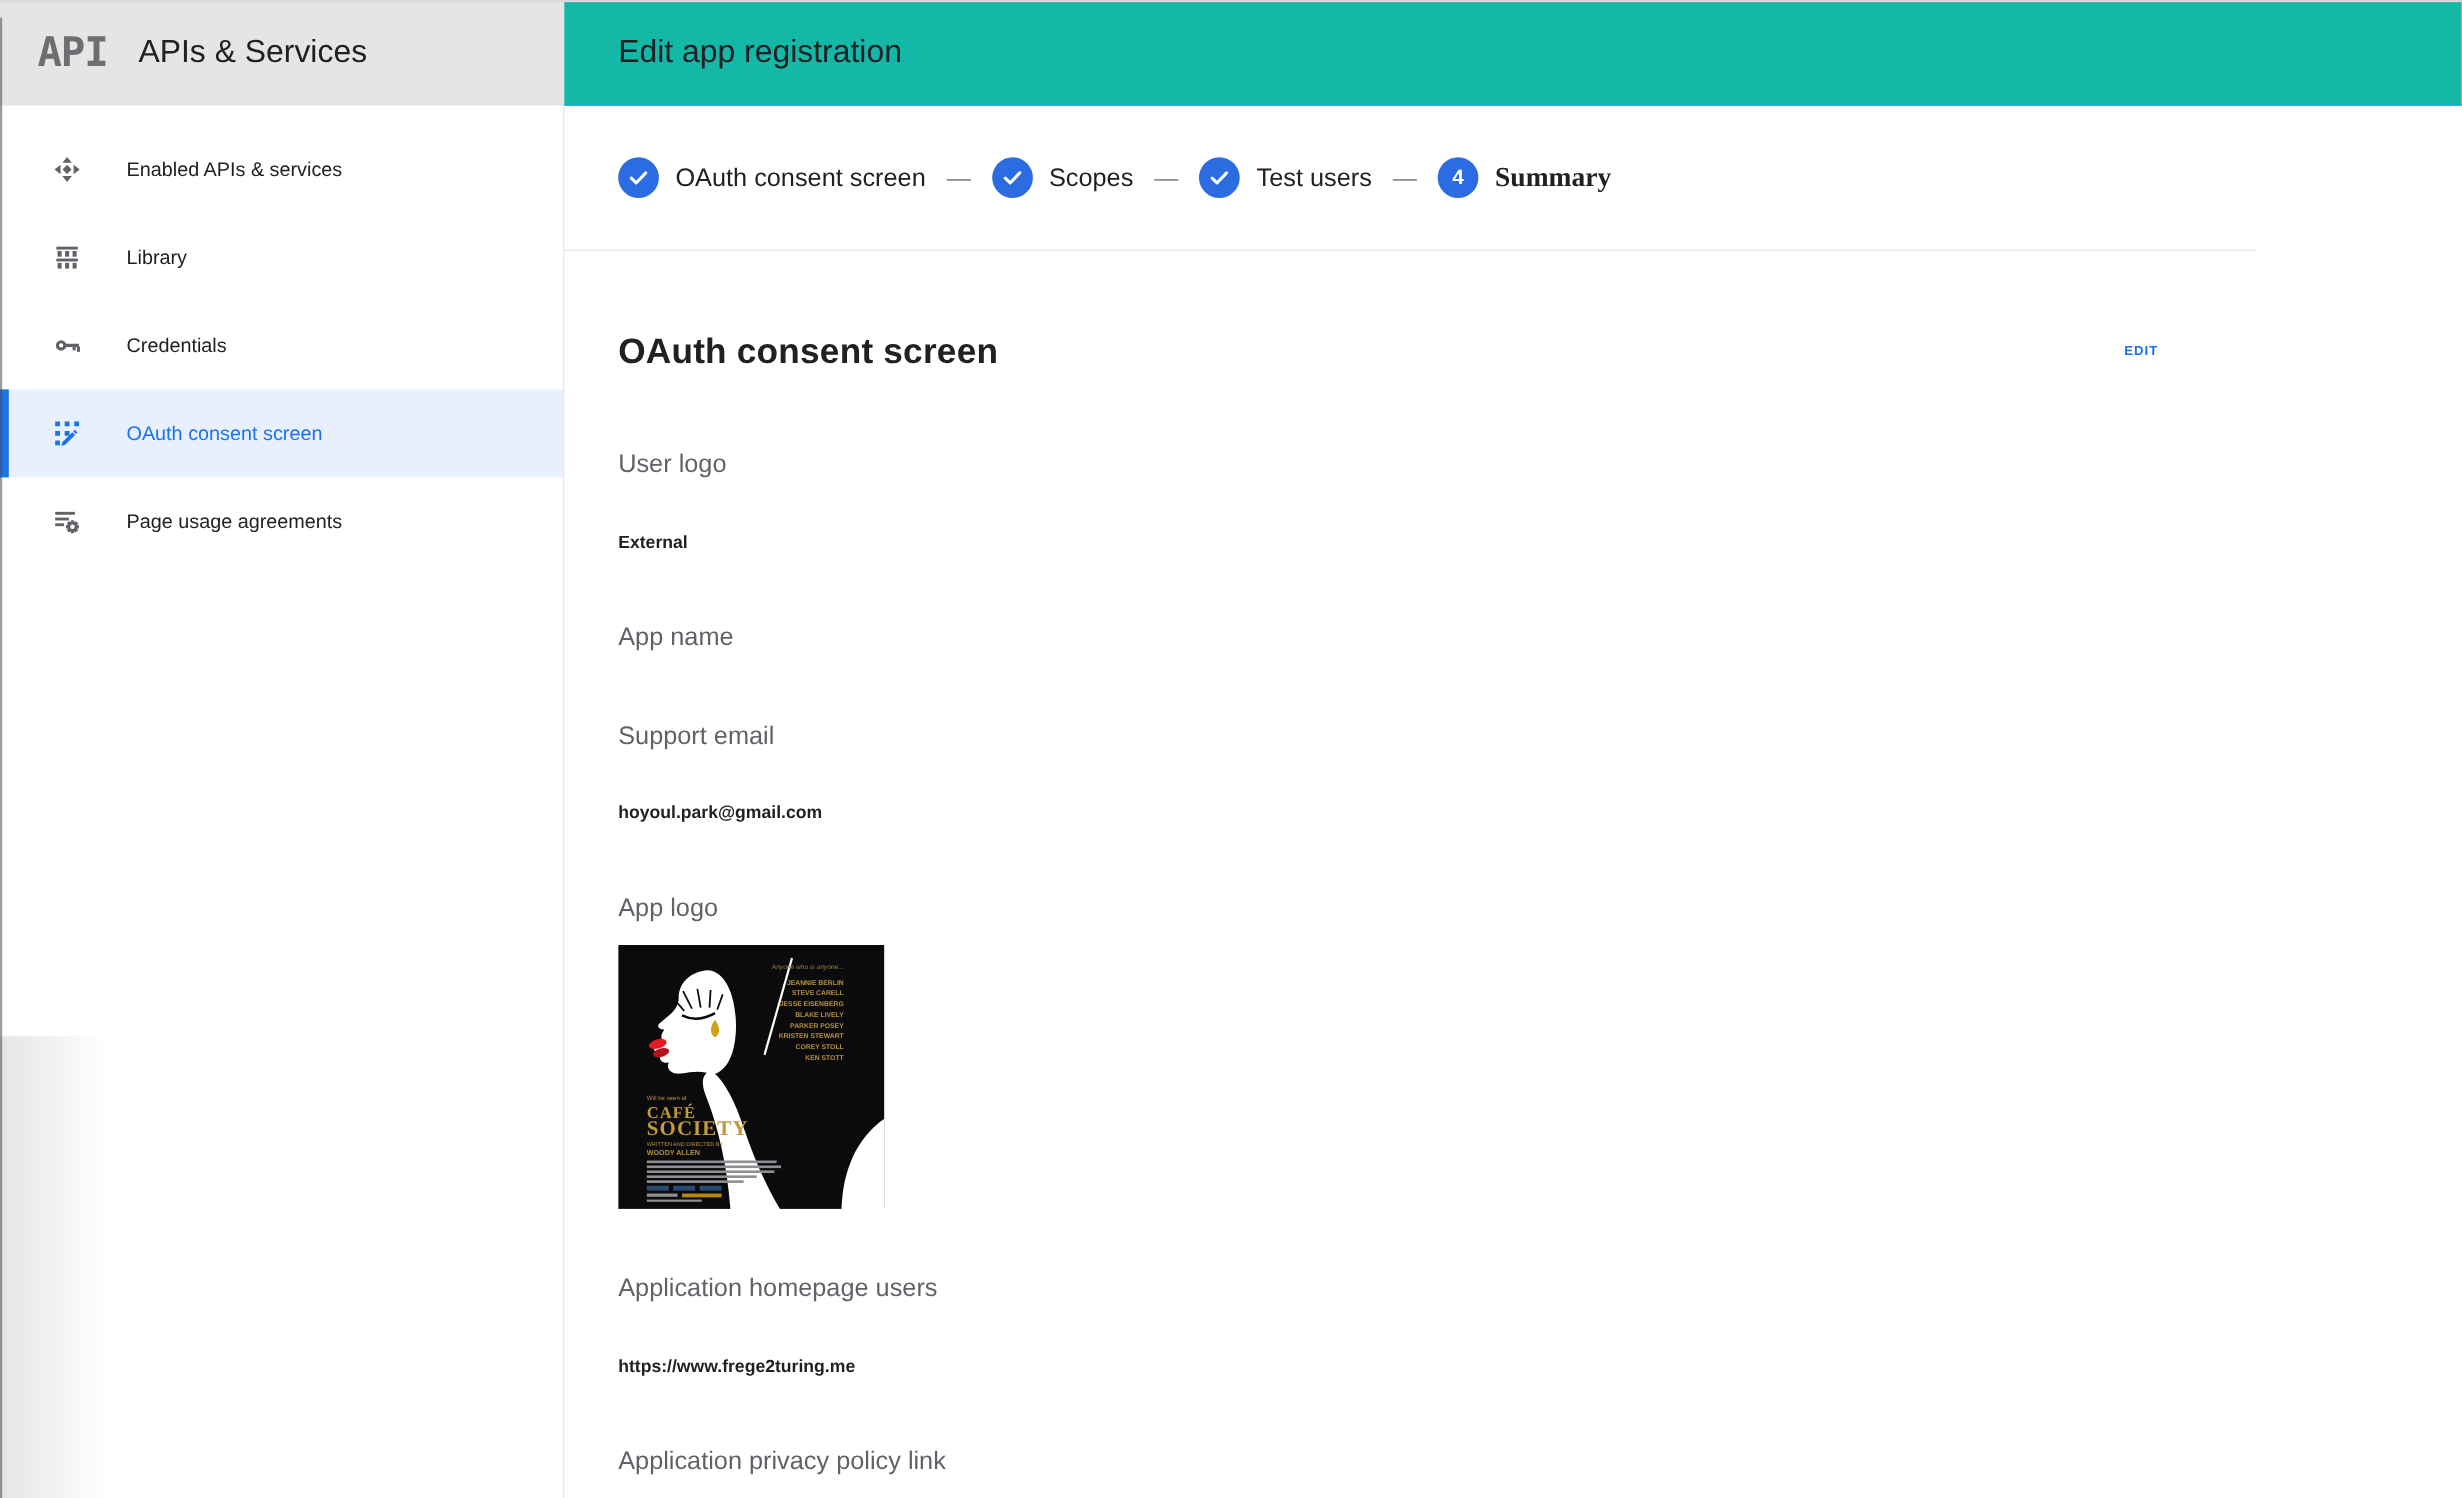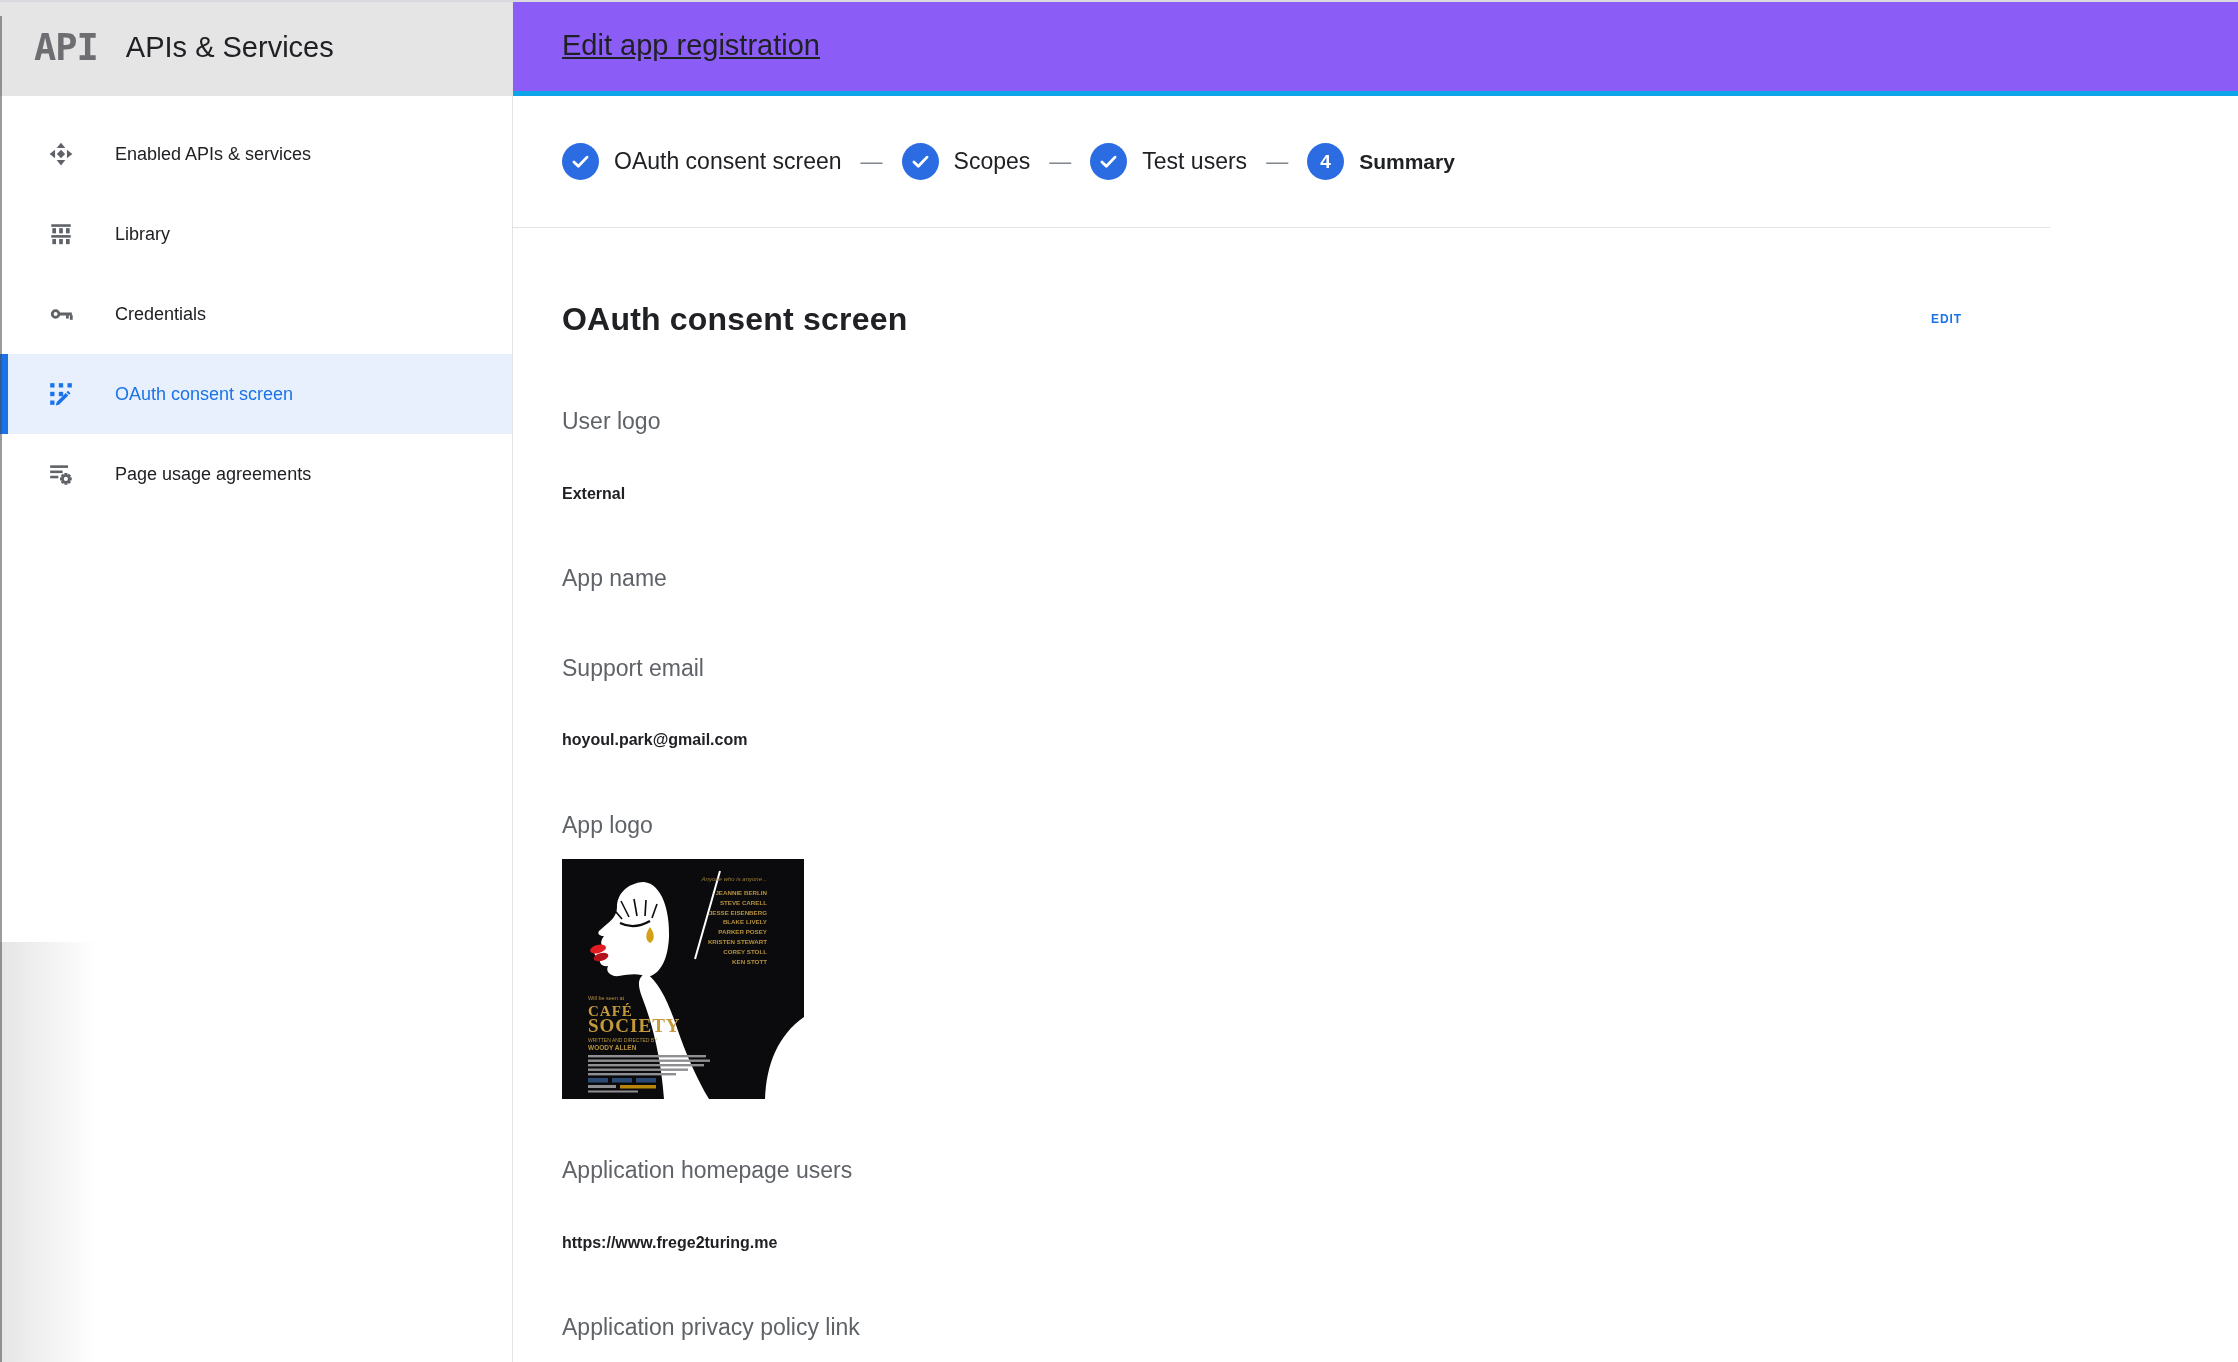--- a/index.html
+++ b/index.html
@@ -27,21 +27,21 @@
   }
   .logo-api {
     font-family:"DejaVu Sans Mono", monospace;
     font-weight:bold; font-size:37px; color:#6d6d72;
     letter-spacing:-1px; margin-right:28px; line-height:1;
   }
   .sidebar-title { font-size:29px; color:#202124; }
   .main-header {
     grid-column:2; grid-row:1;
     display:flex; align-items:center; padding-left:49px;
-    border-bottom:5px solid #0ea5e9; background:#8b5cf6;text-decoration:underline;
+    border-bottom:1px solid #0ea5e9; background:#14b8a6;
   }
   .main-header-title { font-size:29px; color:#202124; }
 
   
   .sidebar { grid-column:1; grid-row:2; border-right:1px solid #e3e3e6; padding-top:18px; background:#fff; position:relative; }
   .nav-item {
     height:80px; display:flex; align-items:center;
     padding-left:48px; cursor:pointer; position:relative;
     font-size:18px; color:#202124;
   }
@@ -56,21 +56,21 @@
     border-bottom:1px solid #e3e3e6;
     display:flex; align-items:center; padding-left:49px;
   }
   .step { display:flex; align-items:center; cursor:pointer; }
   .step-circle {
     width:37px; height:37px; border-radius:50%; background:#2b6ce2;
     display:flex; align-items:center; justify-content:center; margin-right:15px; flex:none;
   }
   .step-number { color:#fff; font-size:19px; font-weight:bold; }
   .step-label { font-size:23px; color:#202124; white-space:nowrap; }
-  .step.current .step-label { font-weight:bold; font-size:21px; }
+  .step.current .step-label { font-weight:bold; font-size:25px;font-family:Liberation Serif, serif; }
   .sep { color:#80868b; font-size:22px; margin:0 19px; }
 
   .section { margin-left:49px; width:1402px; }
   .section-head { display:flex; justify-content:space-between; align-items:center; margin-top:72px; }
   .section-title { font-size:32px; font-weight:bold; letter-spacing:.2px; margin:0; line-height:1.2; }
   .edit-btn { color:#1a73e8; font-size:12px; font-weight:bold; letter-spacing:.9px; cursor:pointer; padding:6px 2px; }
 
   .field { margin-top:62px; }
   .field.first { margin-top:70px; }
   .field.homepage { margin-top:58px; }

